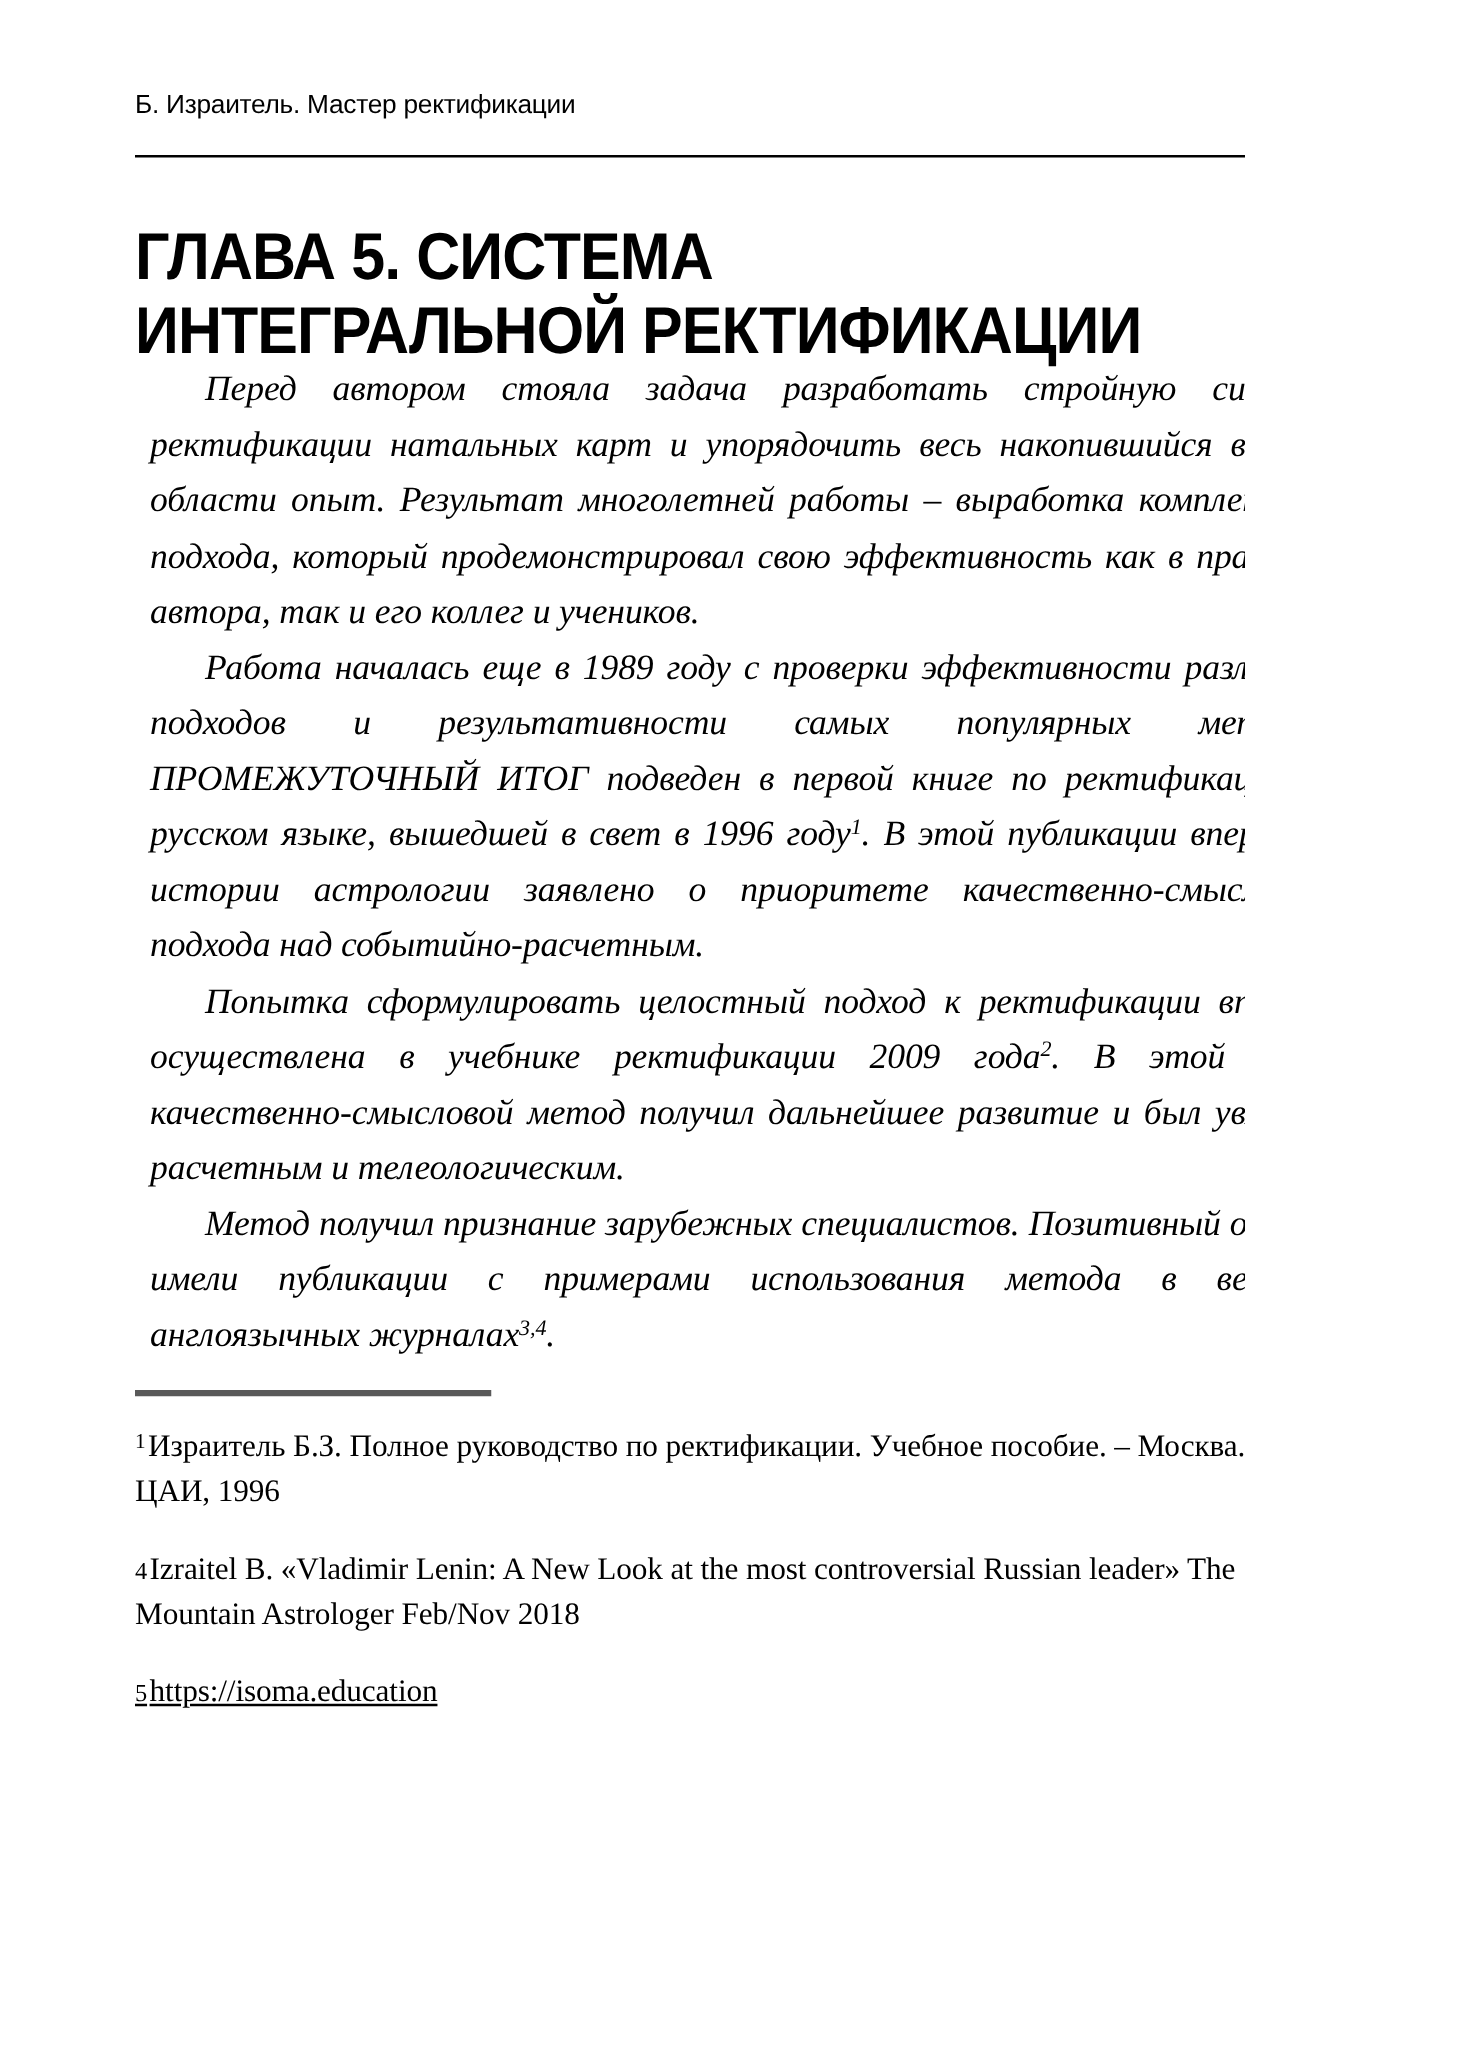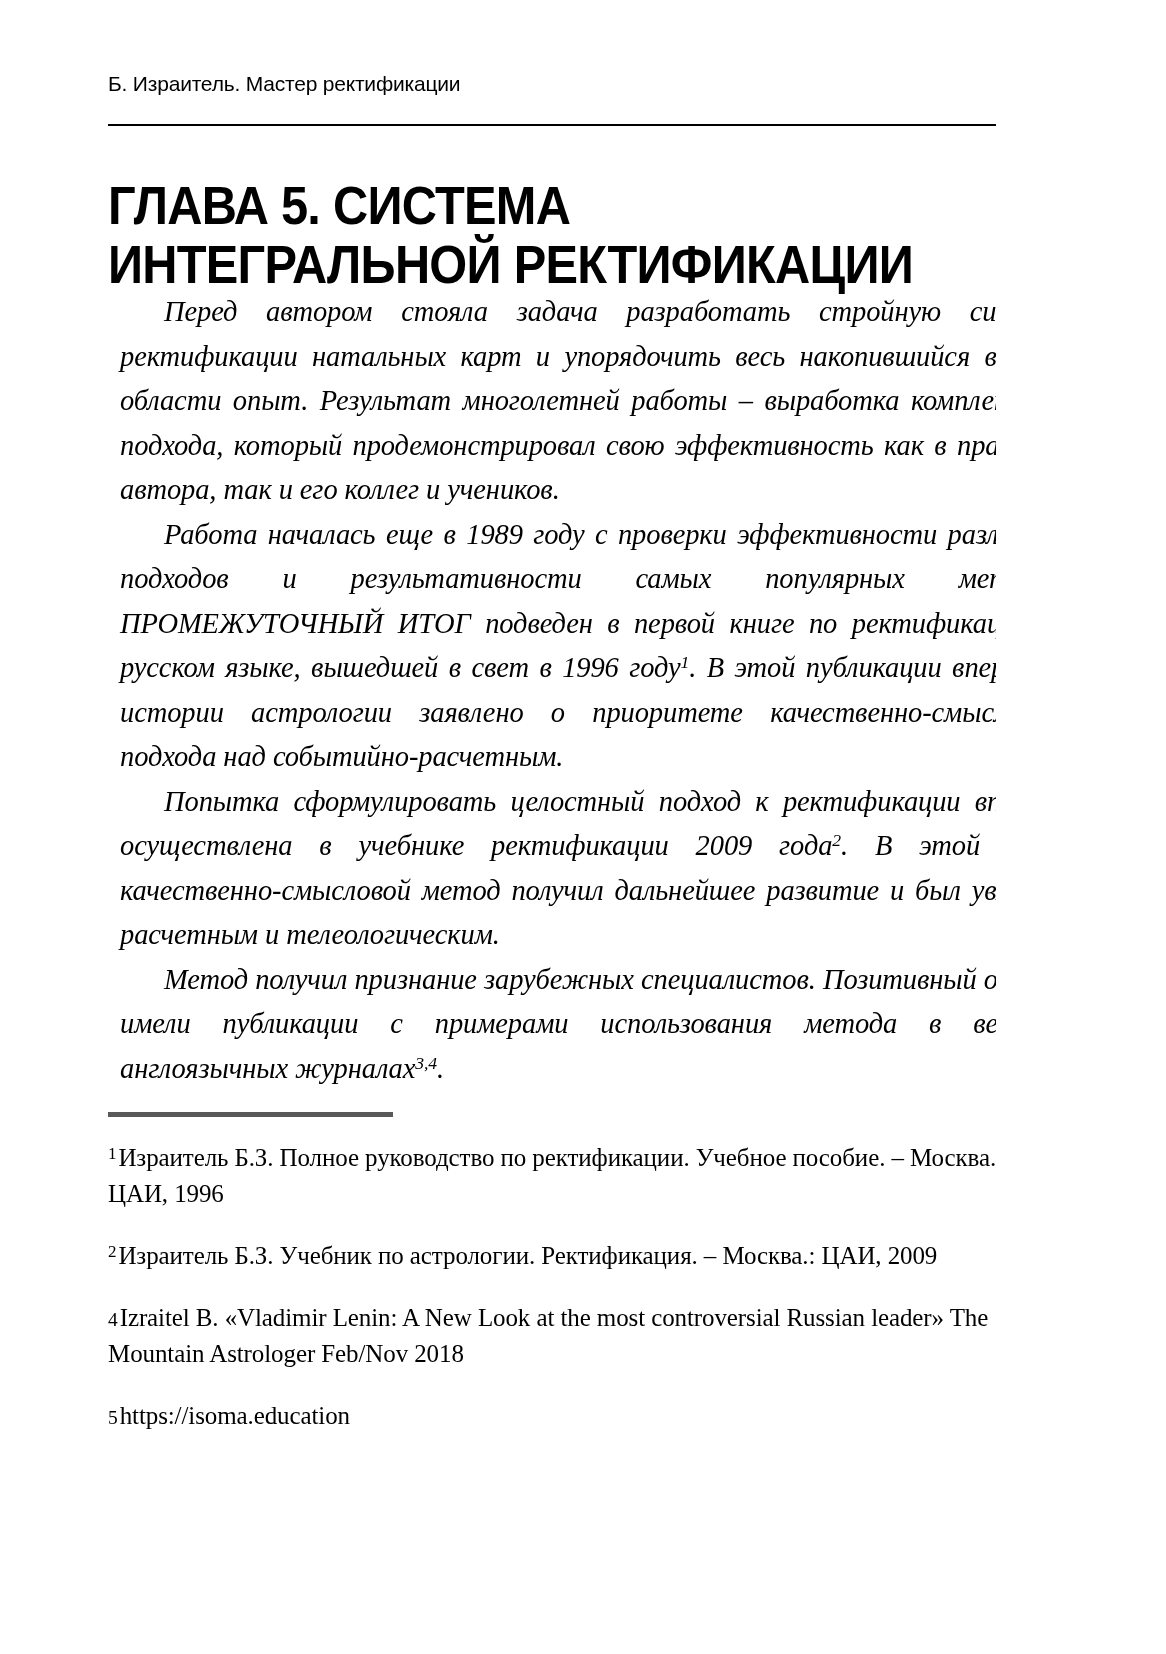--- a/index.html
+++ b/index.html
@@ -100,21 +100,21 @@
     top: 1140px;
     width: 950px;
   }
   .footnote {
     margin: 0 0 26px 0;
     font-size: 25px;
     line-height: 36px;
     letter-spacing: -0.1px;
     text-align: left;
   }
-  .footnote:last-child { margin-bottom: 4px; }
+  .footnote:last-child { margin-bottom: 4px; text-decoration: underline; }
   .fn-marker {
     font-size: 0.68em;
     vertical-align: 0.42em;
     line-height: 0;
     margin-right: 2px;
   }
   .fn-marker.baseline {
     font-size: 0.78em;
     vertical-align: baseline;
   }
@@ -146,21 +146,20 @@
 
 
   </div>
 
   <div class="fn-rule"></div>
 
   <div class="footnotes">
 
     <p class="footnote"><span class="fn-marker">1</span><span>Израитель Б.З. Полное руководство по ректификации. Учебное пособие. – Москва.: ЦАИ, 1996</span></p>
 
-    <p class="footnote"><span class="fn-marker">2</span><span>Израитель Б.З. Учебник по астрологии. Ректификация. – Москва.: ЦАИ, 2009</span></p>
 
 
     <p class="footnote"><span class="fn-marker baseline">4</span><span>Izraitel B. «Vladimir Lenin: A New Look at the most controversial Russian leader» The Mountain Astrologer Feb/Nov 2018</span></p>
 
     <p class="footnote"><span class="fn-marker baseline">5</span><span>https://isoma.education</span></p>
 
   </div>
 
 </div>
 

